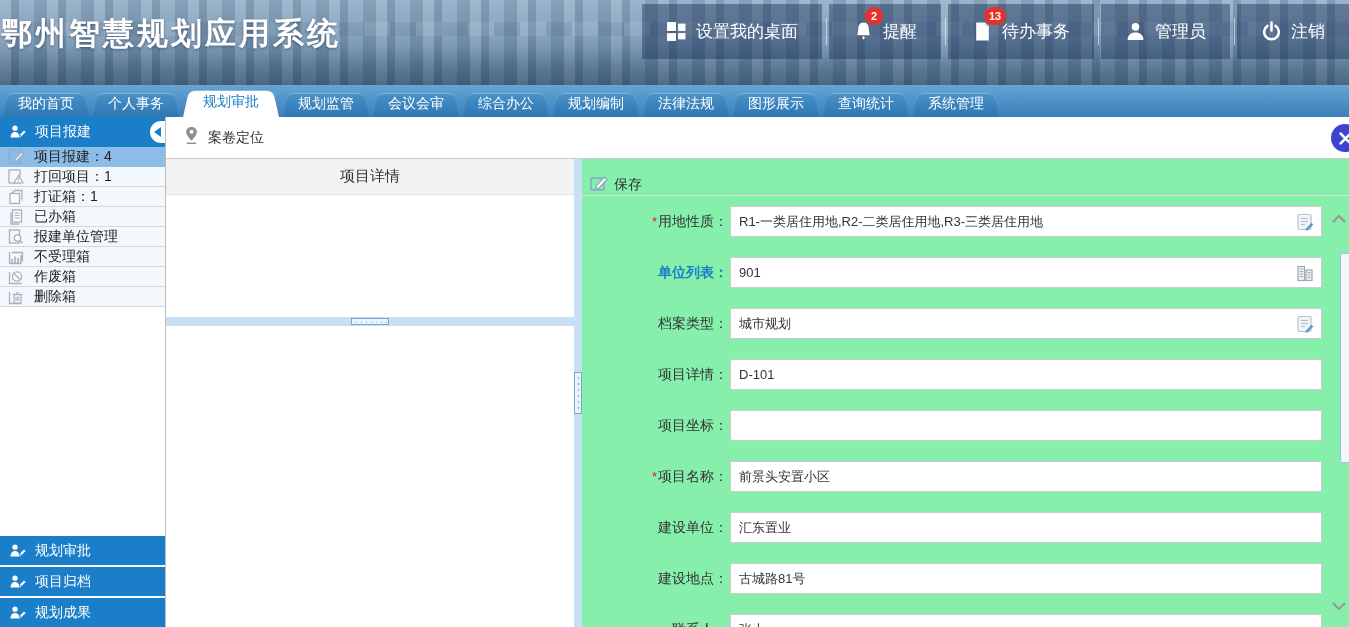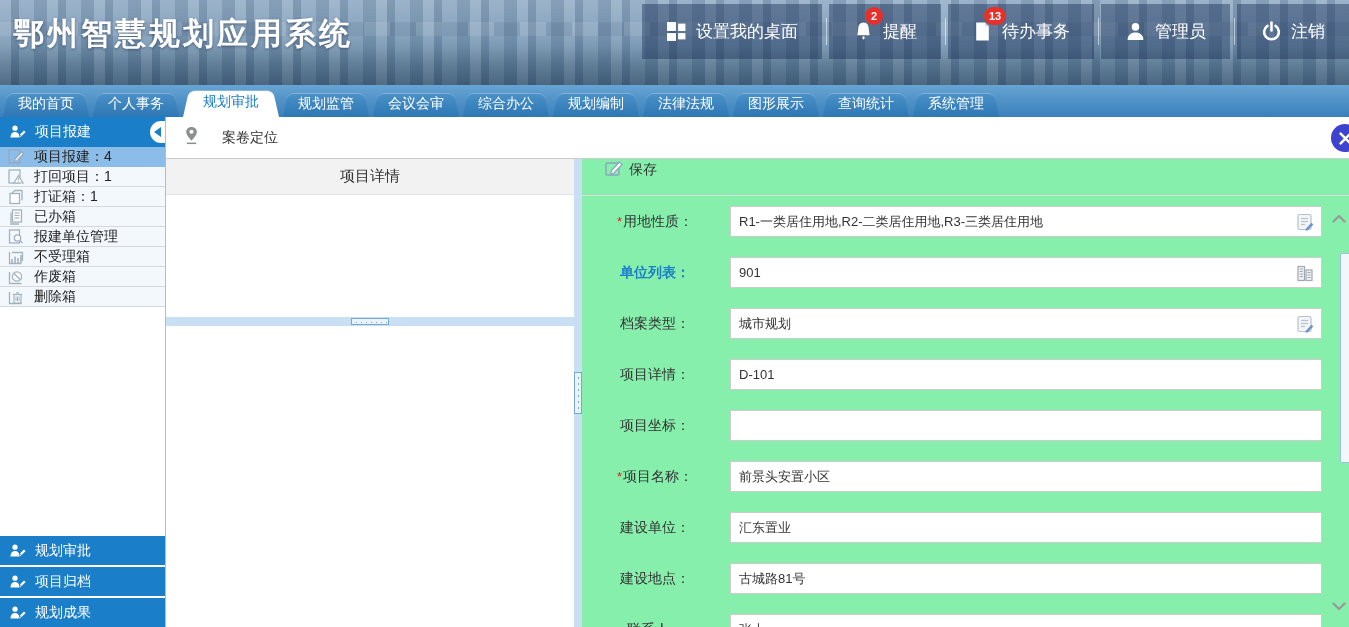--- a/index.html
+++ b/index.html
@@ -9,21 +9,21 @@
 
   
   .top-header { height:85px; position:relative; flex:none; overflow:hidden;
     background:
       linear-gradient(180deg, rgba(30,50,80,0) 55%, rgba(30,50,80,.28) 100%),
       repeating-linear-gradient(90deg, rgba(255,255,255,.10) 0 11px, rgba(25,45,75,.16) 11px 19px, rgba(255,255,255,.05) 19px 34px, rgba(20,40,70,.12) 34px 47px),
       linear-gradient(180deg,#97b0c8 0%,#7e9cb8 45%,#64859f 75%,#54748f 100%);
   }
   .top-header::after { content:''; position:absolute; left:0; right:0; top:22px; height:14px;
       background:repeating-linear-gradient(90deg, rgba(255,255,255,.18) 0 26px, rgba(40,60,90,.18) 26px 52px); opacity:.5; }
-  .app-title { position:absolute; left:13px; top:13px; z-index:3; color:#fff; font-size:31px; font-weight:bold;
+  .app-title { position:absolute; left:1px; top:13px; z-index:3; color:#fff; font-size:31px; font-weight:bold;
       letter-spacing:3px; text-shadow:0 1px 3px rgba(10,25,50,.45); }
   .header-actions { position:absolute; right:0; top:4px; z-index:3; display:flex; align-items:stretch; height:55px; }
   .header-btn { position:relative; display:flex; align-items:center; gap:9px; color:#fff; font-size:17px;
       padding:0 24px; background:rgba(22,44,84,.42); margin-left:7px; cursor:pointer; white-space:nowrap; }
   .header-btn:not(:last-child)::after { content:''; position:absolute; right:-5px; top:14px; height:27px; width:1px;
       background:rgba(255,255,255,.55); }
   .hicon { width:21px; height:21px; display:inline-flex; }
   .hicon svg { width:100%; height:100%; }
   .badge { position:absolute; top:3px; left:36px; min-width:18px; height:18px; border-radius:9px;
       background:#e8302a; border:1px solid #fff0; color:#fff; font-size:11px; font-weight:bold;
@@ -59,46 +59,46 @@
       align-items:center; gap:8px; padding-left:7px; font-size:14px; color:#222; cursor:pointer; }
   .side-item .sicon { width:19px; height:18px; display:inline-flex; opacity:.85; }
   .side-item.selected { background:#8cbde8; border-bottom-color:#8cbde8; }
   .side-bottom { margin-top:auto; }
   .side-bottom .side-header { height:29px; margin-top:2px; }
 
   
   .content { flex:1; display:flex; flex-direction:column; min-width:0; }
   .content-toolbar { height:42px; flex:none; background:#fff; border-bottom:1px solid #ccc; display:flex;
       align-items:center; gap:8px; padding-left:18px; position:relative; overflow:hidden; }
-  .locate-btn { display:flex; align-items:center; gap:23px; font-size:14px; color:#333; cursor:pointer; background:none; border:none; }
+  .locate-btn { display:flex; align-items:center; gap:9px; font-size:14px; color:#333; cursor:pointer; background:none; border:none; }
   .close-btn { position:absolute; right:-10px; top:7px; width:28px; height:28px; border-radius:50%;
       background:#3d43cf; display:flex; align-items:center; justify-content:center; cursor:pointer; }
 
   .content-body { flex:1; display:flex; min-height:0; }
   .left-panel { width:408px; flex:none; display:flex; flex-direction:column; }
   .panel-header { height:36px; flex:none; background:#f2f2f2; border-bottom:1px solid #e2e2e2; display:flex;
       align-items:center; justify-content:center; font-size:15px; color:#333; }
   .panel-top { height:122px; flex:none; background:#fff; }
   .h-splitter { height:9px; flex:none; background:#c9dff4; position:relative; cursor:row-resize; }
   .handle-h { position:absolute; left:50%; top:1px; transform:translateX(-50%); width:38px; height:7px;
       background:#e9f3fc; border:1px solid #7aa6d2;
       background-image:radial-gradient(circle,#7aa6d2 .8px,transparent 1px); background-size:5px 5px; background-position:2px 1px; }
   .panel-bottom { flex:1; background:#fff; }
   .v-splitter { width:8px; flex:none; background:#c9dff4; position:relative; cursor:col-resize; }
   .handle-v { position:absolute; top:50%; transform:translateY(-50%); left:0; width:8px; height:42px;
       background:#e9f3fc; border:1px solid #7aa6d2;
       background-image:radial-gradient(circle,#7aa6d2 .8px,transparent 1px); background-size:5px 6px; background-position:1px 2px; }
 
   
   .form-panel { flex:1; display:flex; flex-direction:column; min-width:0; }
-  .save-bar { height:37px; flex:none; border-bottom:1px solid #ddd; display:flex; align-items:flex-start; padding-left:23px; }
+  .save-bar { height:37px; flex:none; border-bottom:1px solid #ddd; display:flex; align-items:flex-end; padding-left:8px; }
   .save-btn { display:flex; align-items:center; gap:5px; font-size:14px; color:#333; background:none; border:none; cursor:pointer; }
   .form-body { flex:1; position:relative; padding-top:10px; overflow:hidden; }
   .field-row { display:flex; align-items:flex-start; margin-bottom:19px; height:32px; }
-  .field-label-wrap { width:146px; flex:none; text-align:center; padding-top:7px; font-size:14px; color:#333; white-space:nowrap; }
+  .field-label-wrap { width:146px; flex:none; text-align:right; padding-top:7px; font-size:14px; color:#333; white-space:nowrap; }
   .field-row.link .field-label-wrap { color:#1b7ec8; font-weight:bold; }
   .req { color:#e02020; font-size:13px; margin-right:1px; }
   .field-input { position:relative; margin-left:2px; width:592px; height:31px; border:1px solid #ccc; background:#fff;
       display:flex; align-items:center; padding:0 30px 0 8px; cursor:text; }
   .field-value { font-size:13px; color:#333; white-space:nowrap; overflow:hidden; }
   .input-icon { position:absolute; right:6px; top:50%; transform:translateY(-50%); width:20px; height:20px;
       display:inline-flex; cursor:pointer; }
 
   
   .scroll-col { position:absolute; right:0; top:0; bottom:0; width:20px; }

